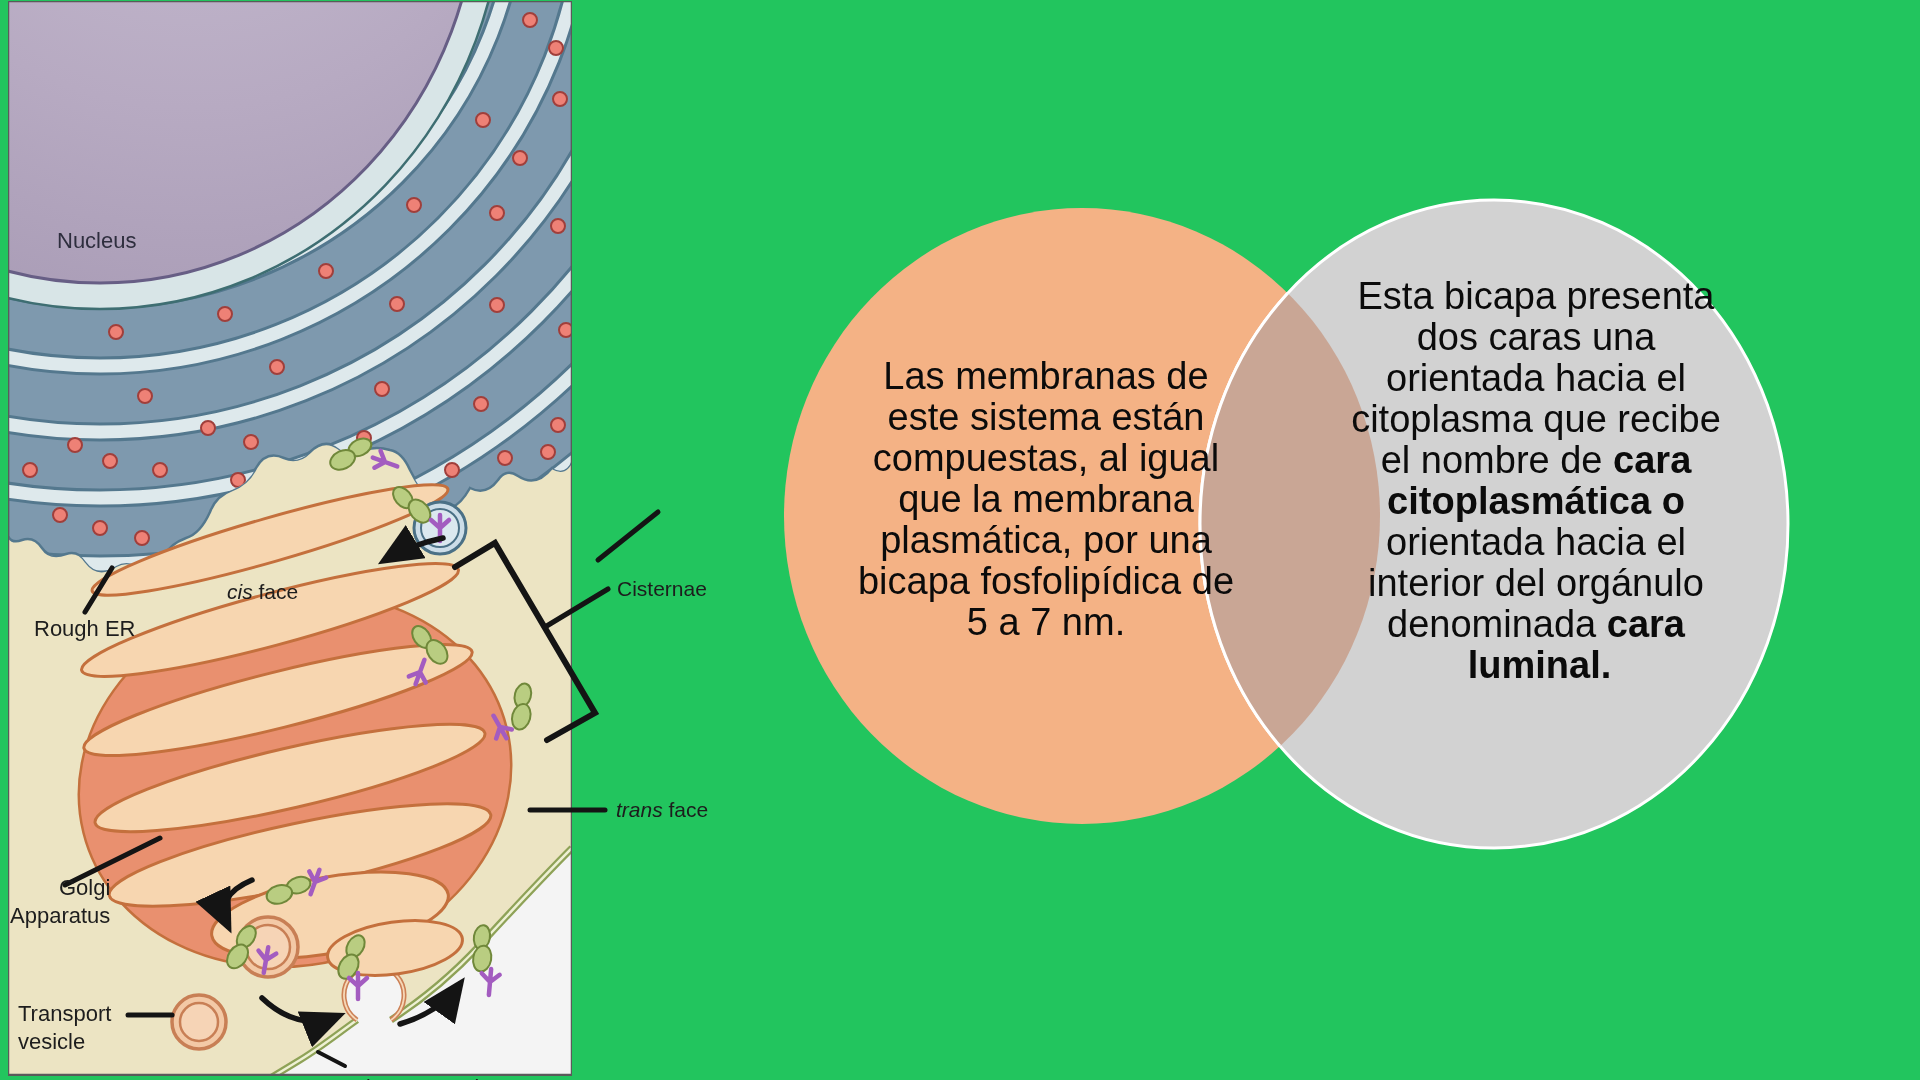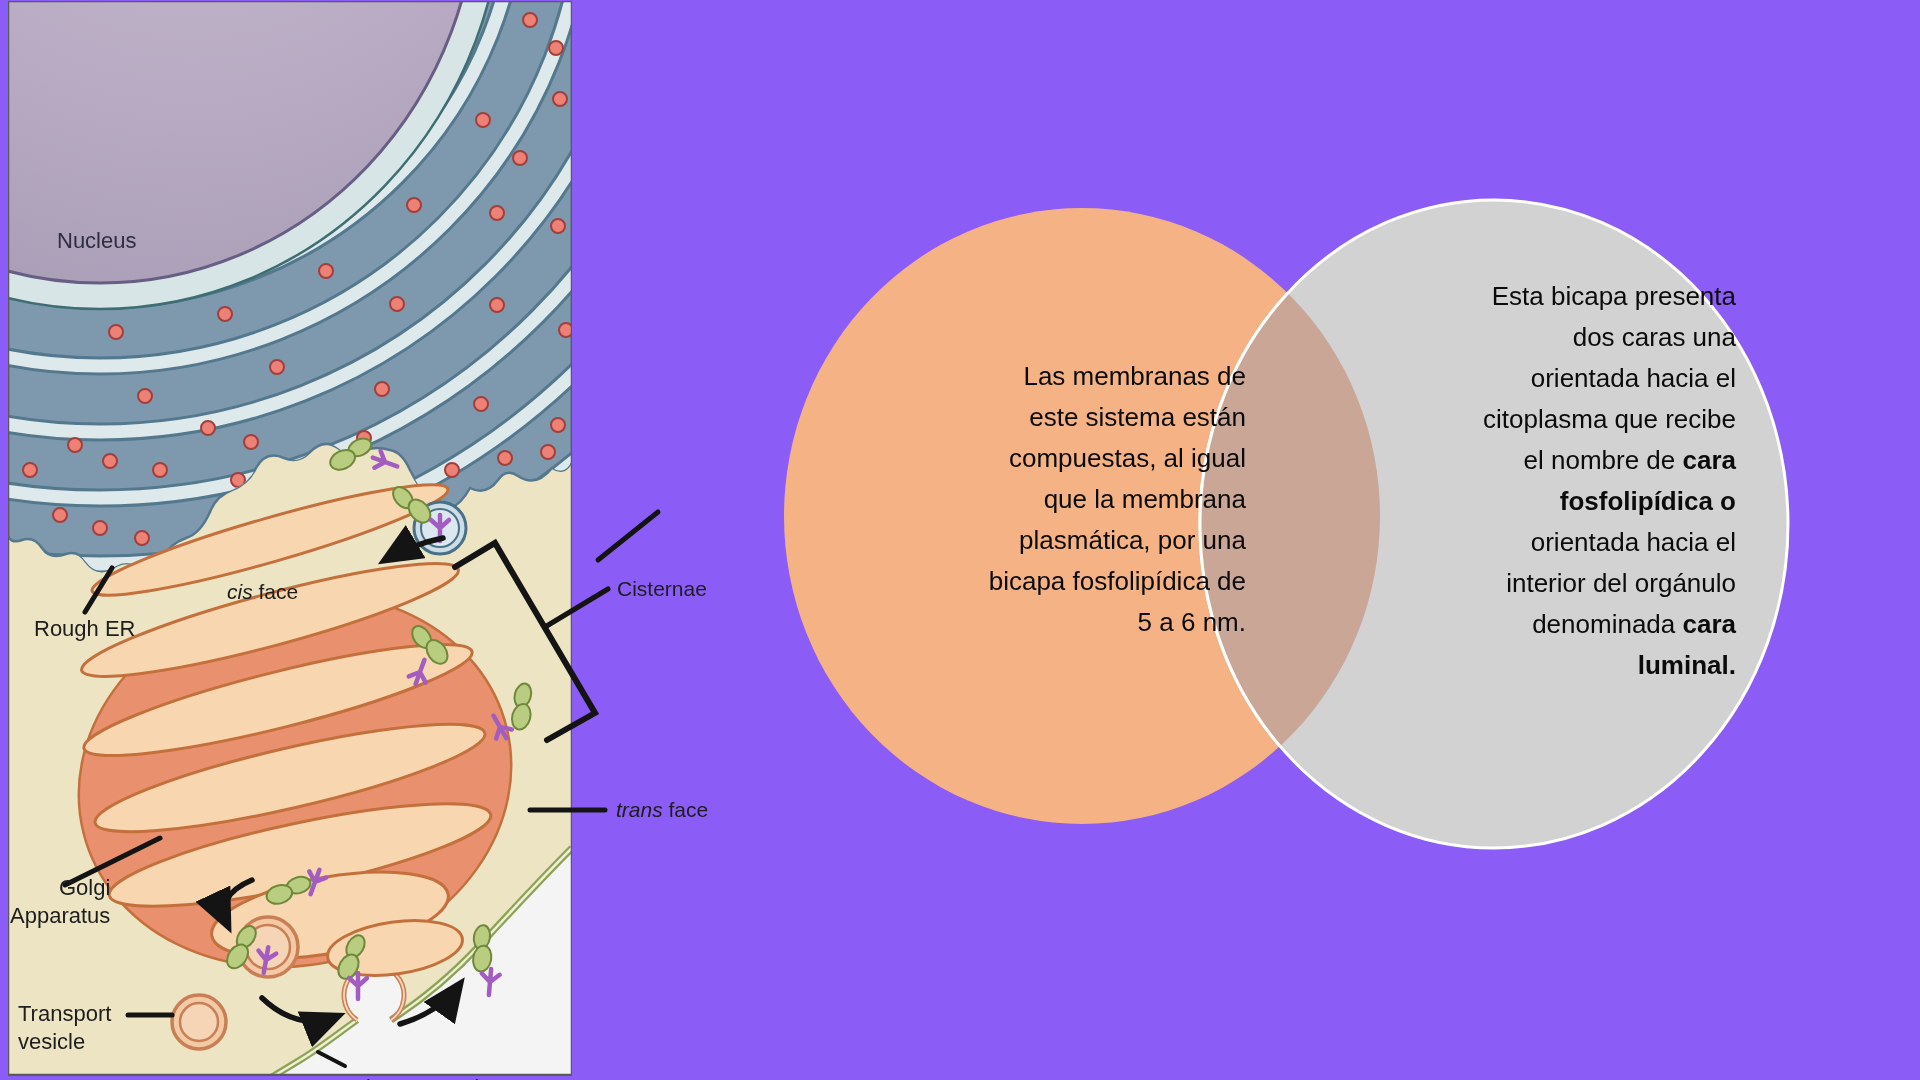--- a/index.html
+++ b/index.html
@@ -1,29 +1,29 @@
 <!DOCTYPE html>
 <html><head>
 <meta charset="utf-8">
 <style>
   html,body{margin:0;padding:0;background:#fff;}
-  .slide{position:relative;width:1920px;height:1080px;background:#8b5cf6;overflow:hidden;
+  .slide{position:relative;width:1920px;height:1080px;background:#22c55e;overflow:hidden;
          font-family:"Liberation Sans",sans-serif;}
   .gfx{position:absolute;left:0;top:0;}
   .label{position:absolute;white-space:nowrap;color:#1d1d1d;font-size:21px;line-height:26px;}
   .label .it{font-style:italic;}
   .lbl-nucleus{left:57px;top:228px;font-size:22px;color:#2e2e3e;}
   .lbl-rough-er{left:10px;top:616px;font-size:22px;padding-left:24px;}
   .lbl-cis{left:227px;top:579px;}
   .lbl-cisternae{left:617px;top:576px;}
   .lbl-trans{left:616px;top:797px;}
   .lbl-golgi{left:10px;top:874px;font-size:22px;line-height:28px;text-align:right;}
   .lbl-transport{left:18px;top:1000px;font-size:22px;line-height:28px;}
   .lbl-plasma{left:352px;top:1054px;margin-top:20px;}
-  .venn-text{position:absolute;width:400px;color:#0b0b0b;font-size:26px;line-height:41px;text-align:right;}
+  .venn-text{position:absolute;width:400px;color:#0b0b0b;font-size:38px;line-height:41px;text-align:center;}
   .venn-text div{white-space:nowrap;}
   .venn-left-text{left:846px;top:356px;}
   .venn-right-text{left:1336px;top:276px;}
 </style>
 </head>
 <body>
 
 <div class="slide">
 
   <svg class="gfx" width="1920" height="1080" viewBox="0 0 1920 1080">
@@ -267,28 +267,28 @@
     <div class="label lbl-plasma">Plasma membrane</div>
   </div>
 
   <div class="venn-text venn-left-text">
     <div><span>Las membranas de</span></div>
     <div><span>este sistema están</span></div>
     <div><span>compuestas, al igual</span></div>
     <div><span>que la membrana</span></div>
     <div><span>plasmática, por una</span></div>
     <div><span>bicapa fosfolipídica de</span></div>
-    <div><span>5 a 6 nm.</span></div>
+    <div><span>5 a 7 nm.</span></div>
   </div>
   <div class="venn-text venn-right-text">
     <div><span>Esta bicapa presenta</span></div>
     <div><span>dos caras una</span></div>
     <div><span>orientada hacia el</span></div>
     <div><span>citoplasma que recibe</span></div>
     <div><span>el nombre de </span><span style="font-weight: bold;">cara</span></div>
-    <div><span style="font-weight: bold;">fosfolipídica o</span></div>
+    <div><span style="font-weight: bold;">citoplasmática o</span></div>
     <div><span>orientada hacia el</span></div>
     <div><span>interior del orgánulo</span></div>
     <div><span>denominada </span><span style="font-weight: bold;">cara</span></div>
     <div><span style="font-weight: bold; margin-left: 7px;">luminal.</span></div>
   </div>
 
 </div>
 
 </body></html>

